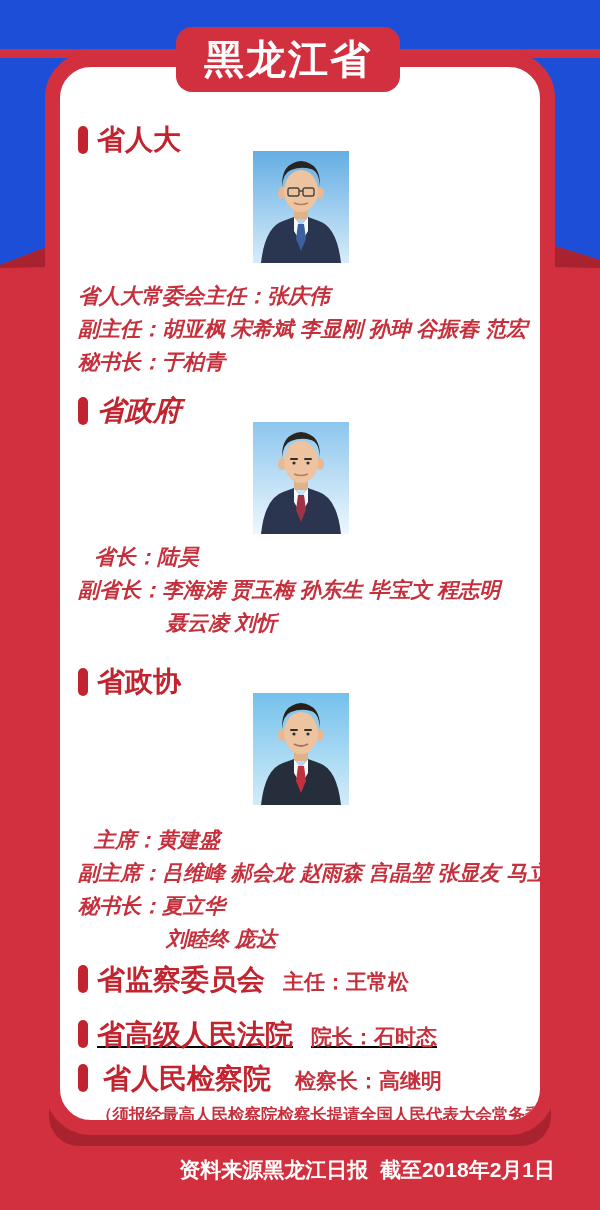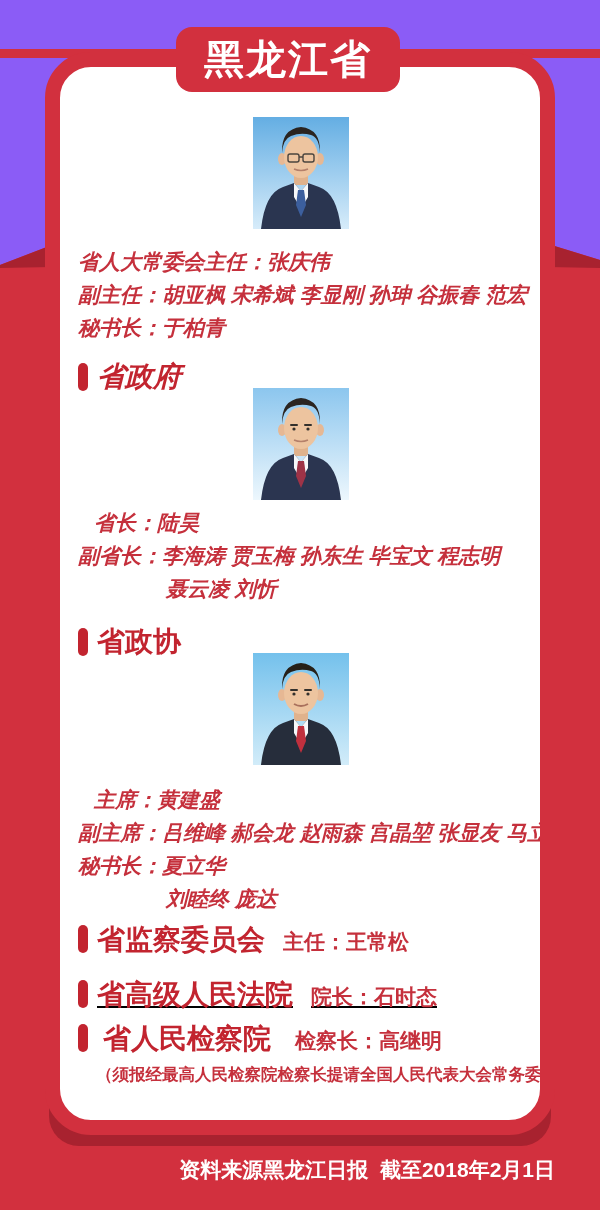--- a/index.html
+++ b/index.html
@@ -1,17 +1,17 @@
 <!DOCTYPE html>
 <html><head>
 <meta charset="utf-8">
 <style>
   html,body{margin:0;padding:0;}
   body{font-family:"Liberation Sans","DejaVu Sans",sans-serif;background:#fff;}
-  .page{position:relative;width:600px;height:1210px;background:#8b5cf6;overflow:hidden;}
+  .page{position:relative;width:600px;height:1210px;background:#1d4ed8;overflow:hidden;}
 
   
   .top-line{position:absolute;left:0;top:49px;width:600px;height:9px;background:#d2303e;z-index:2;}
   .bg-left{position:absolute;left:0;top:243px;width:52px;height:967px;background:#d2303e;z-index:1;
            clip-path:polygon(0 22px,100% 2px,100% 100%,0 100%);}
   .bg-left-fold{position:absolute;left:0;top:243px;width:52px;height:34px;background:#a8222f;z-index:2;
            clip-path:polygon(0 22px,100% 2px,100% 24px,0 25px);}
   .bg-right{position:absolute;left:548px;top:240px;width:52px;height:970px;background:#d2303e;z-index:1;
            clip-path:polygon(0 4px,100% 20px,100% 100%,0 100%);}
   .bg-right-fold{position:absolute;left:548px;top:240px;width:52px;height:34px;background:#a8222f;z-index:2;
@@ -49,21 +49,21 @@
   
   .compact{display:flex;align-items:baseline;height:36px;}
   .compact .bar{align-self:center;}
   .compact .compact-val{color:#c5303c;font-size:21px;font-weight:bold;margin-left:18px;white-space:nowrap;}
   .note{color:#c5303c;font-size:16.5px;font-weight:bold;margin:8px 0 0 18px;white-space:nowrap;}
 
   
   .footer{position:absolute;right:45px;top:1156px;color:#ffffff;font-size:21px;font-weight:bold;
           z-index:3;white-space:pre;}
 
-  .mt12{margin-top:20px;} .mt16{margin-top:16px;font-style:italic;} .mt18{margin-top:18px;}
+  .mt12{margin-top:26px;} .mt16{margin-top:16px;font-style:italic;} .mt18{margin-top:18px;}
   .mt8{margin-top:8px;gap:6px;} .mt6{margin-top:6px;}
 </style>
 </head>
 <body>
 
 <div class="page">
 
   <div class="top-line"></div>
   <div class="bg-left"></div>
   <div class="bg-left-fold"></div>
@@ -72,20 +72,24 @@
   <div class="bg-bottom"></div>
   <div class="card-shadow"></div>
 
   <div class="badge">
     <span>黑龙江省</span>
   </div>
 
   <div class="card">
     <div class="content">
 
+      <div class="sec-header">
+        <span class="bar"></span>
+        <span class="sec-title">省人大</span>
+      </div>
       <div class="photo">
         <svg width="96" height="112" viewBox="0 0 96 112" xmlns="http://www.w3.org/2000/svg">
           <defs>
               <linearGradient id="g1" x1="0" y1="0" x2="0" y2="1">
             <stop offset="0" stop-color="#64aee3"></stop>
                 <stop offset="1" stop-color="#d7ecfa"></stop>
           </linearGradient>
             </defs>
           <rect width="96" height="112" fill="url(#g1)"></rect>
           <ellipse cx="29" cy="42" rx="4" ry="6" fill="#e6b894"></ellipse>

